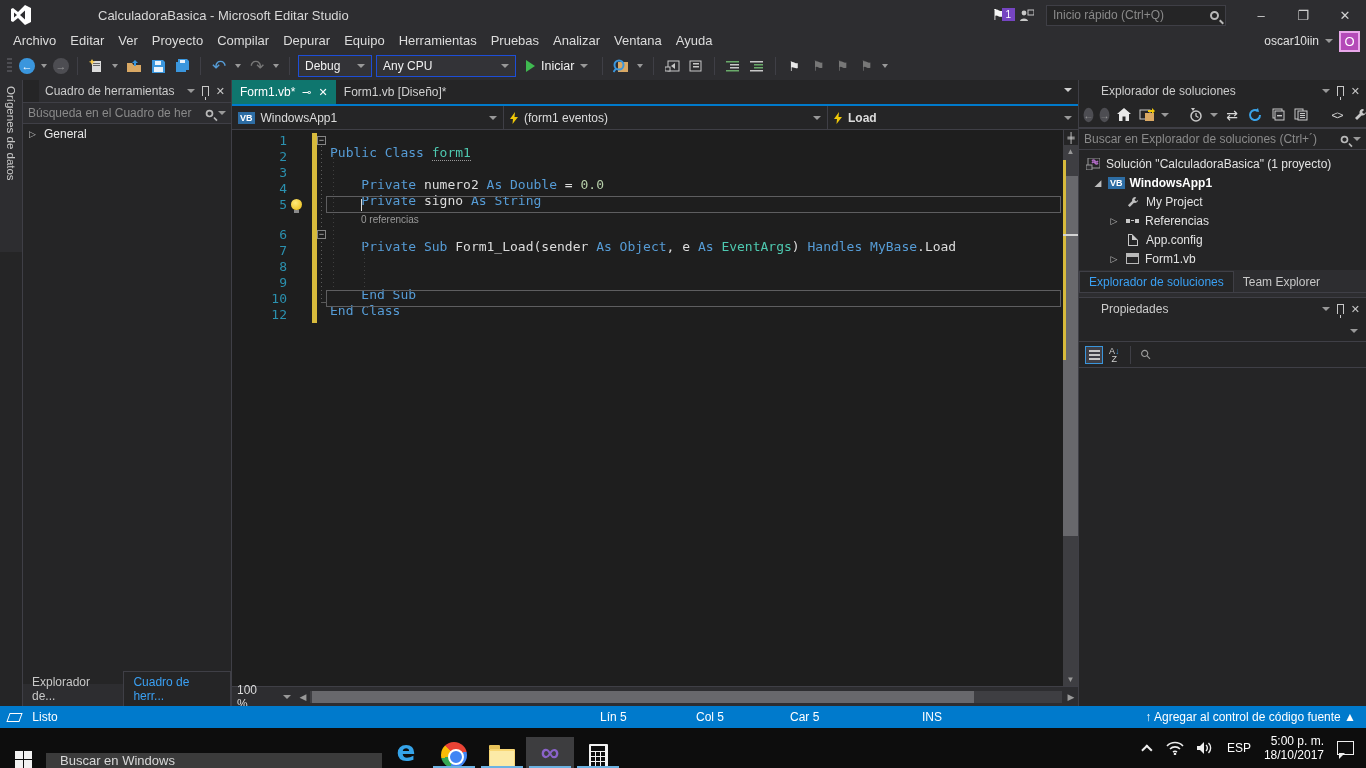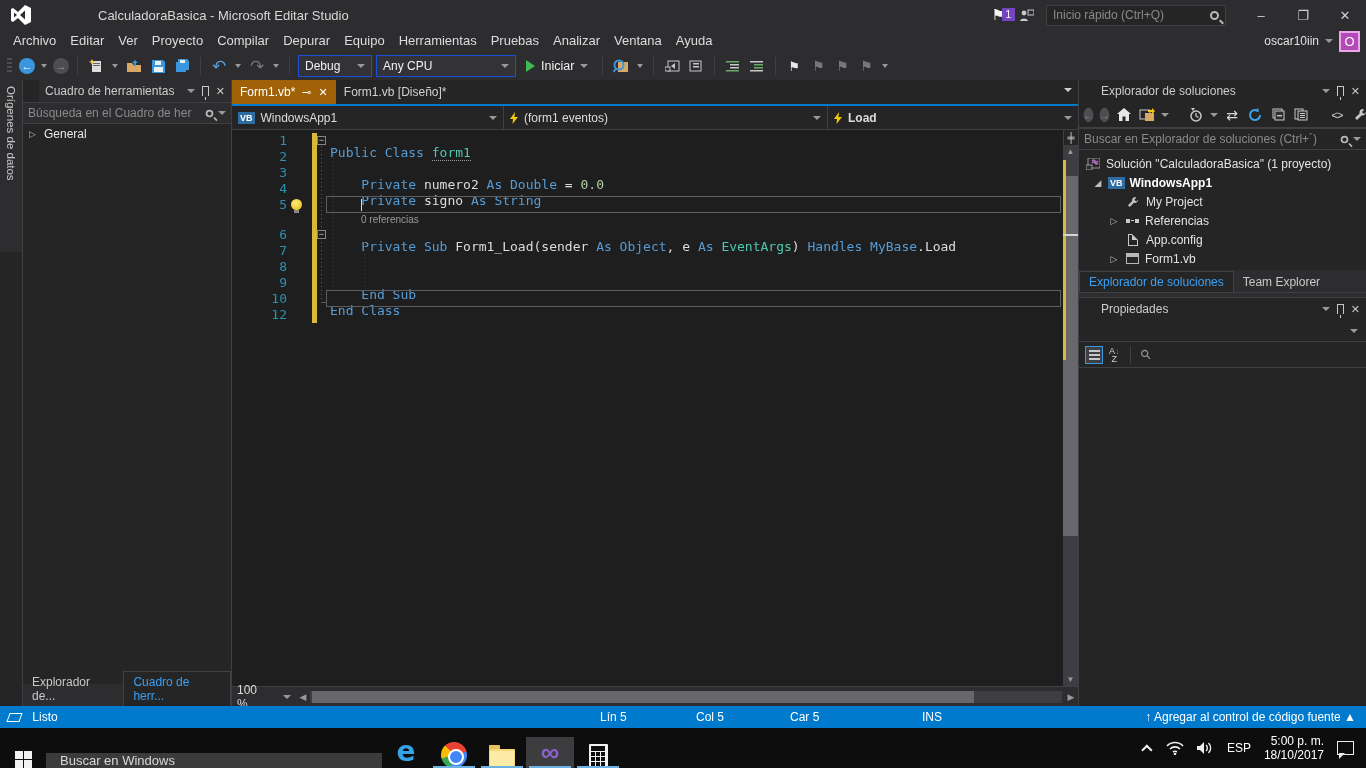--- a/index.html
+++ b/index.html
@@ -78,21 +78,21 @@
   .exp { color:#bdbdbd; font-size:9px; width:10px; }
   .lp-fill { flex:1; }
   .bottom-tabs { height:22px; background:#2d2d30; display:flex; align-items:flex-end; }
   .btab { padding:3px 9px; font-size:12px; color:#c8c8c8; }
   .btab.active { background:#252526; color:#3aa0f3; border:1px solid #3f3f46; border-bottom:none; }
 
   
   #editor-col { flex:1; display:flex; flex-direction:column; background:#1e1e1e; min-width:0; }
   #tab-row { height:26px; background:#252526; display:flex; align-items:flex-end; border-bottom:2px solid #007acc; position:relative; }
   .dtab { height:24px; display:flex; align-items:center; padding:0 8px; font-size:12px; gap:7px; }
-  .dtab.active { background:#a16207; color:#fff; }
+  .dtab.active { background:#0f766e; color:#fff; }
   .dtab.inactive { color:#d0d0d0; }
   .tab-x { font-size:11px; }
   .tabrow-dd { position:absolute; right:6px; top:8px; }
   #nav-bar { height:24px; background:#252526; display:flex; border-bottom:1px solid #3f3f46; }
   .nav-sec { display:flex; align-items:center; padding:0 6px; border-right:1px solid #3f3f46; color:#dcdcdc; gap:6px; font-size:12px; }
   .nav-sec .caret-down { margin-left:auto; }
   .vb-badge { background:#2d6da4; color:#fff; font-size:9px; font-weight:bold; padding:1px 2px; }
   .bolt { color:#f0c808; font-size:12px; }
 
   

